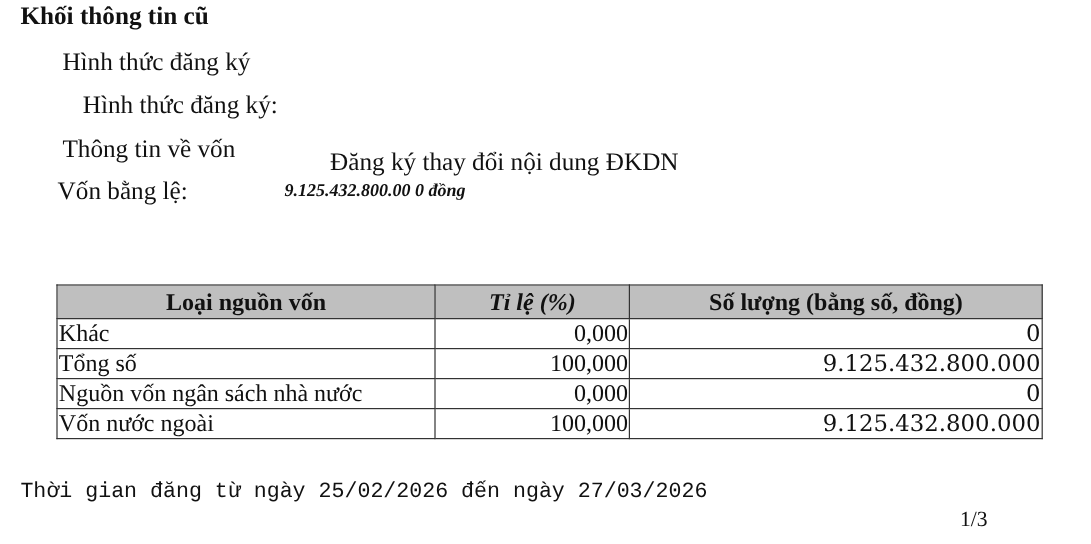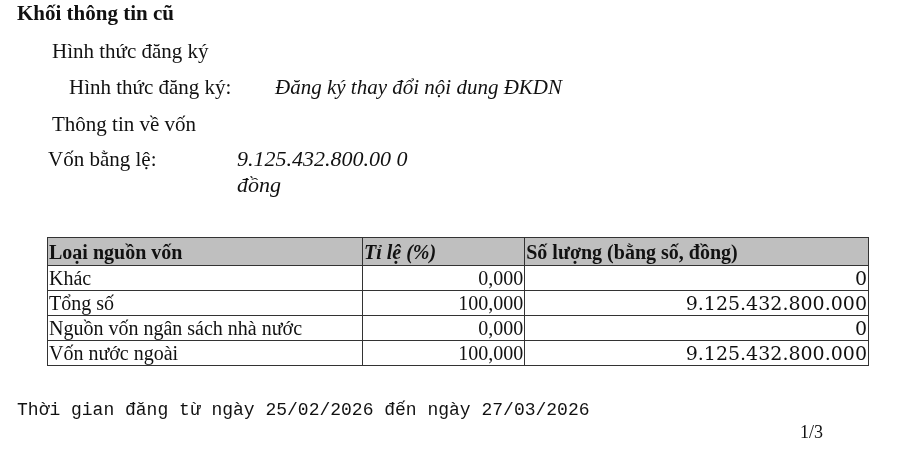--- a/index.html
+++ b/index.html
@@ -1,25 +1,25 @@
 <!DOCTYPE html>
 <html><head>
   <meta charset="utf-8">
   <style>
     html, body { margin:0; padding:0; background:#ffffff; }
     body { width:909px; height:453px; position:relative; overflow:hidden; color:#111; font-family:"Liberation Serif", serif; }
     .abs { position:absolute; white-space:nowrap; }
     .h1 { left:17px; top:0px; font-size:21px; font-weight:bold; line-height:26px; }
     .h2 { font-size:21px; font-weight:normal; line-height:26px; }
     .lbl { font-size:21px; line-height:26px; }
-    .val-it { font-size:21px; font-style:italic; line-height:26px; }
-    .cap-val { left:237px; top:146px; font-size:22px; font-style:italic; line-height:26px; white-space:normal; width:175px; }
+    .val-it { font-size:21px; line-height:26px;margin-top:48px; }
+    .cap-val { left:237px; top:146px; font-size:15px; font-style:italic; line-height:26px; white-space:normal; width:175px;font-weight:bold; }
     table.src { position:absolute; left:47px; top:237px; border-collapse:collapse; width:822px; font-size:20px; }
     table.src th, table.src td { border:1.5px solid #333; padding:0 1px; height:24px; line-height:22px; }
-    table.src th { background:#bfbfbf; font-weight:bold; height:27px; text-align:left; }
+    table.src th { background:#bfbfbf; font-weight:bold; height:27px; text-align:center; }
     table.src td.num { text-align:right; }
     table.src td.num3 { text-align:right; font-family:"DejaVu Serif", serif; font-size:19px; }
     .c1 { width:314px; } .c2 { width:160px;font-style:italic; } .c3 { width:342px; }
     .footer { top:399px; left:17px; font-size:18px; line-height:22px;font-family:Liberation Mono, monospace; }
     .page { top:421px; left:800px; font-size:18px; line-height:22px; }
   </style>
 </head>
 <body>
 
 <div class="abs h1">Khối thông tin cũ</div>

